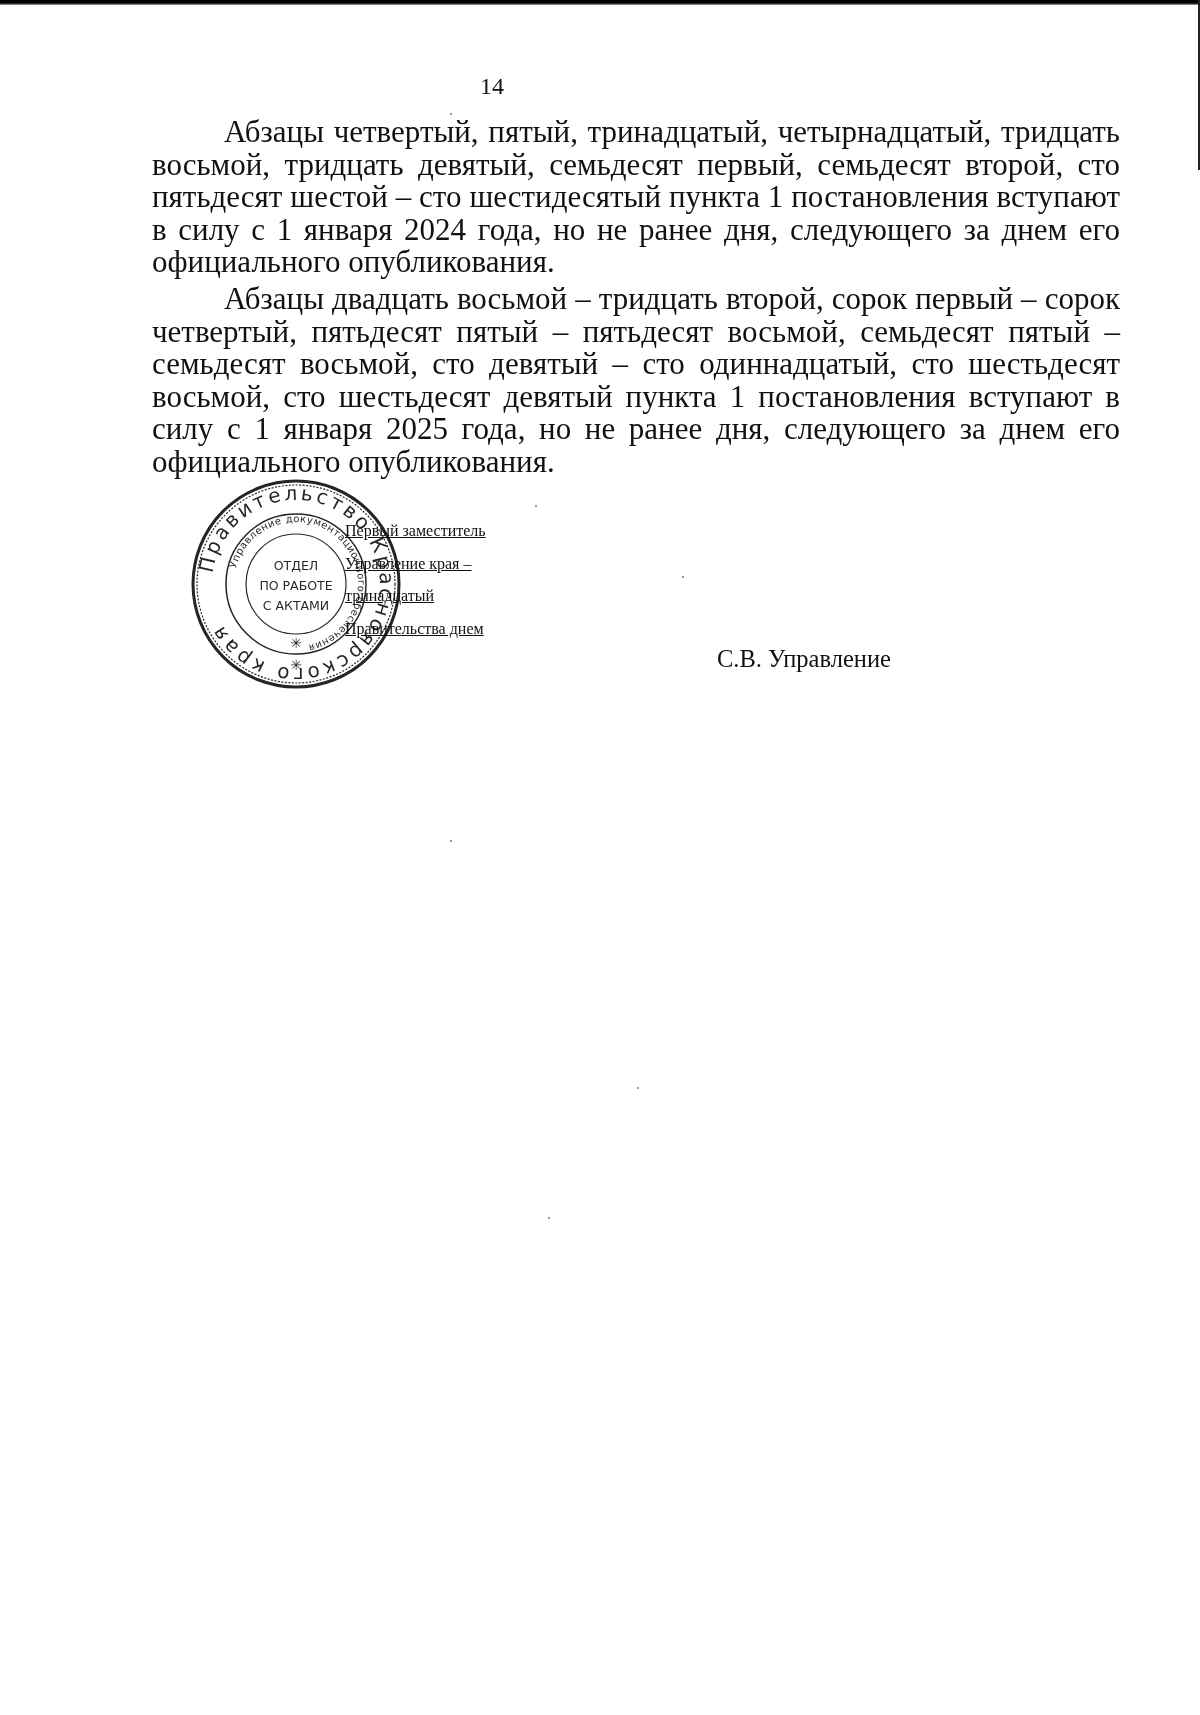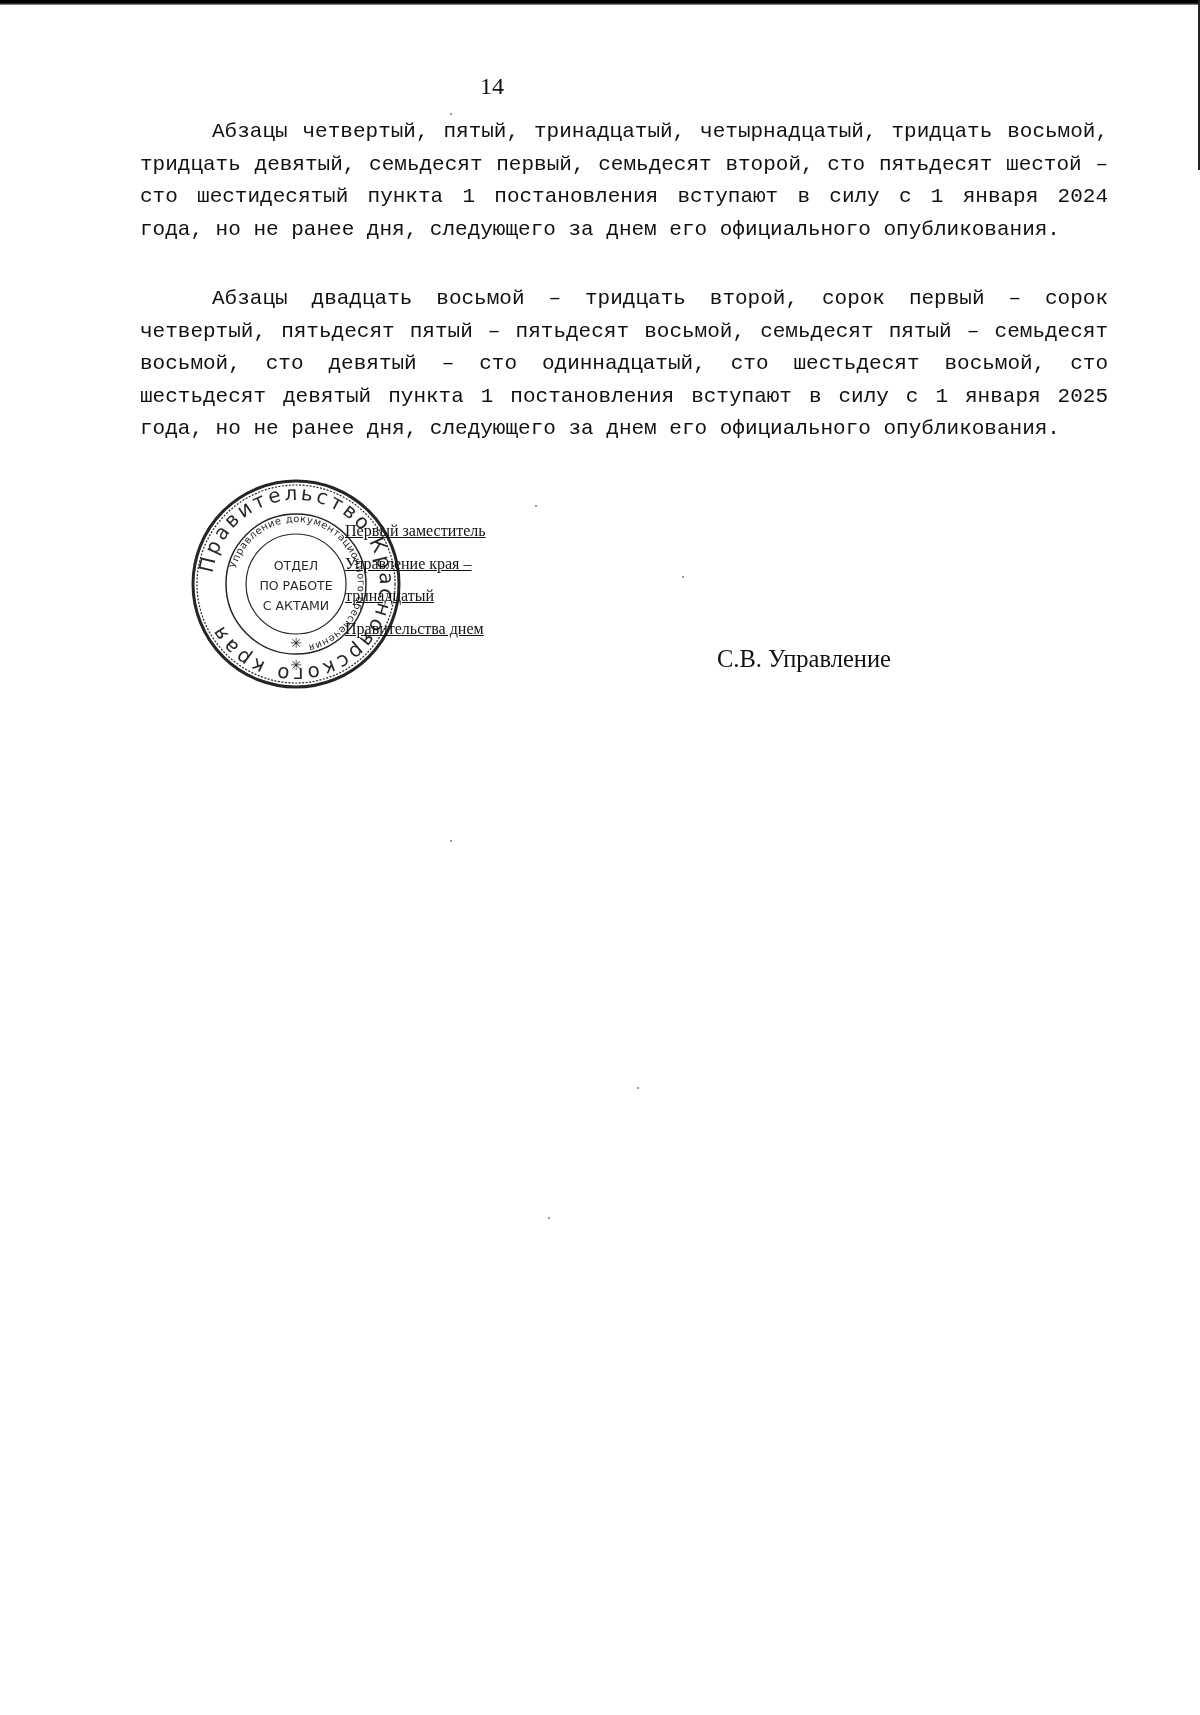--- a/index.html
+++ b/index.html
@@ -30,26 +30,25 @@
     .page-number {
       position: absolute;
       left: 0; width: 984px;
       top: 72px;
       text-align: center;
       font-size: 24px;
       line-height: 28px;
     }
     .body-text {
       position: absolute;
-      left: 140px;
+      left: 152px;
       width: 968px;
-      font-size: 21px;
+      font-size: 31px;
       line-height: 32.5px;
       text-align: justify;
-      font-family: Liberation Mono, monospace;
     }
     .body-text p {
       margin: 0;
       text-indent: 72px;
       text-align: justify;
       text-align-last: left;
     }
     .para1 { top: 116px; }
     .para2 { top: 283px; }
     .signature-block {

